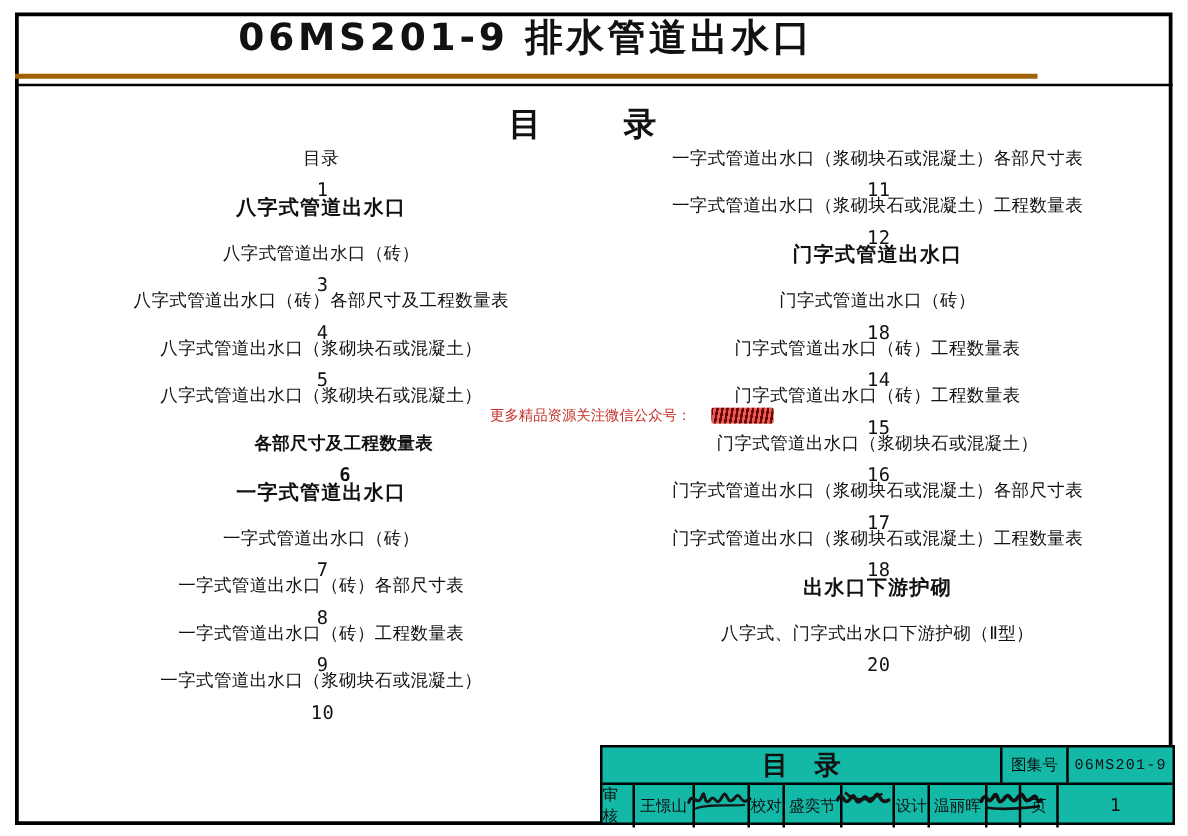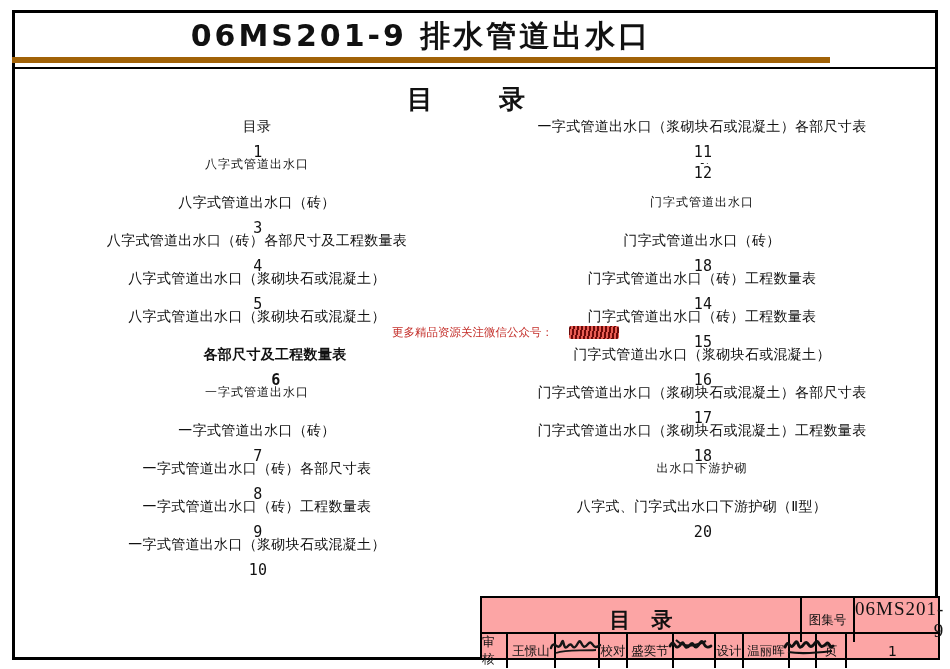--- a/index.html
+++ b/index.html
@@ -2,54 +2,54 @@
 <html><head>
 <meta charset="utf-8">
 <style>
   html,body{margin:0;padding:0;background:#e8e8e8;}
   .page{
     position:relative;width:950px;height:669px;background:#ffffff;
     font-family:"DejaVu Sans","Liberation Sans",sans-serif;color:#111;
     overflow:hidden;margin:0 auto;
   }
   .frame{position:absolute;left:12px;top:10px;width:926px;height:650px;border:3px solid #000;box-sizing:border-box;}
-  .title-bar{position:absolute;left:12px;top:10px;width:818px;height:53px;border-bottom:6px solid #a16207;box-sizing:border-box;
-    display:flex;align-items:flex-end;justify-content:center;}
+  .title-bar{position:absolute;left:12px;top:10px;width:818px;height:53px;border-bottom:4px solid #a16207;box-sizing:border-box;
+    display:flex;align-items:flex-start;justify-content:center;}
   .title-bar h1{margin:0;font-size:30px;font-weight:bold;letter-spacing:3px;}
   .title-underline{position:absolute;left:12px;top:67px;width:926px;height:2px;background:#000;}
 
   .toc-heading{position:absolute;top:82px;left:0;width:100%;display:flex;justify-content:center;gap:66px;
     font-size:26px;font-weight:bold;transform:translateX(-9px);}
 
   .toc-col{position:absolute;top:118px;}
   .col-left{left:68px;width:378px;}
   .col-right{left:506px;width:392px;}
   .toc-row{height:38px;display:flex;align-items:center;font-size:14px;letter-spacing:.3px;flex-direction:column;}
   .toc-row .toc-label{white-space:nowrap;}
-  .toc-row.hdr .toc-label{font-weight:normal;font-size:12px;letter-spacing:1px;}
+  .toc-row.hdr .toc-label{font-weight:bold;font-size:16px;letter-spacing:1px;}
   .toc-row.indent{padding-left:36px;font-weight:bold;}
   .leader{flex:1 1 8px;min-width:8px;height:7px;margin:7px 4px 0 7px;
     background-image:radial-gradient(circle at 2px 3.5px,#1b1b1b 1.25px,rgba(0,0,0,0) 1.6px);
     background-size:6.5px 7px;background-repeat:repeat-x;background-position:left center;}
   .pagenum{flex:0 0 30px;text-align:left;font-size:15px;padding-left:2px;font-family:"DejaVu Sans Mono","Liberation Mono",monospace;}
 
   .watermark{position:absolute;left:392px;top:325px;display:flex;align-items:center;gap:16px;
     font-size:11.5px;color:#c4302b;white-space:nowrap;z-index:6;}
   .wm-badge{display:inline-block;width:50px;height:13px;border-radius:2px;background:#cf3b33;
     background-image:repeating-linear-gradient(100deg,rgba(90,0,0,.85) 0 2px,rgba(255,120,110,.55) 2px 4px);}
 
-  .title-block{position:absolute;left:480px;top:596px;width:460px;height:64px;background:#fca5a5;
+  .title-block{position:absolute;left:480px;top:596px;width:460px;height:64px;background:#14b8a6;
     border:2.5px solid #000;box-sizing:border-box;display:flex;flex-direction:column;z-index:4;}
   .tb-row1{height:34px;display:grid;grid-template-columns:320px 53px 1fr;border-bottom:2px solid #000;}
   .tb-row2{flex:1;display:grid;grid-template-columns:26px 48px 44px 28px 46px 42px 28px 46px 27px 30px 1fr;font-size:12.5px;}
   .tb-cell{border-right:2px solid #000;display:flex;align-items:center;justify-content:center;overflow:visible;box-sizing:border-box;}
   .tb-cell:last-child{border-right:none;}
   .tb-title{font-size:21px;font-weight:bold;letter-spacing:0;}
   .tb-title span{margin:0 14px;}
-  .tb-atlas-no{font-size:19px;font-family:Liberation Serif, serif;letter-spacing:1px;text-align:right;}
+  .tb-atlas-no{font-size:12px;font-family:Liberation Mono, monospace;letter-spacing:1px;text-align:right;}
   .tb-page-no{font-size:14px;}
   .sig{position:relative;}
   .sig svg{position:absolute;left:-8px;top:0;overflow:visible;}
 </style>
 </head>
 <body>
 
 <div class="page">
 
   <div class="frame"></div>
@@ -120,20 +120,21 @@
         <span class="pagenum">10</span>
       </div>
     </div>
   <div class="toc-col col-right">
       <div class="toc-row">
         <span class="toc-label">一字式管道出水口（浆砌块石或混凝土）各部尺寸表</span>
         <span class="leader"></span>
         <span class="pagenum">11</span>
       </div>
       <div class="toc-row">
+        <span class="toc-label">一字式管道出水口（浆砌块石或混凝土）工程数量表</span>
         <span class="leader"></span>
         <span class="pagenum">12</span>
       </div>
       <div class="toc-row hdr">
         <span class="toc-label">门字式管道出水口</span>
       </div>
       <div class="toc-row">
         <span class="toc-label">门字式管道出水口（砖）</span>
         <span class="leader"></span>
         <span class="pagenum">18</span>

